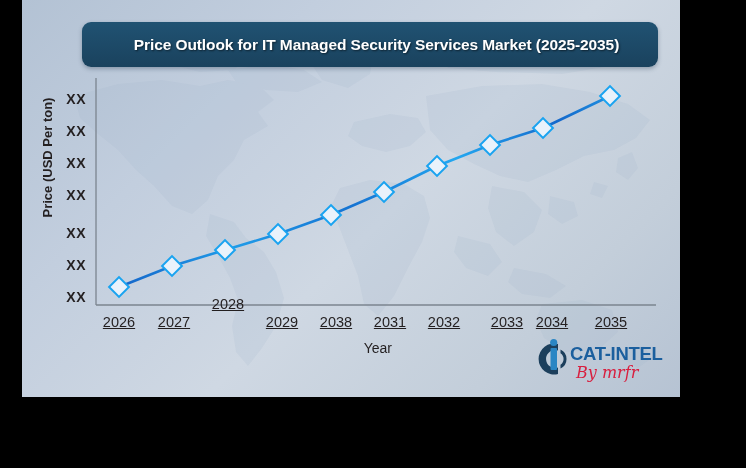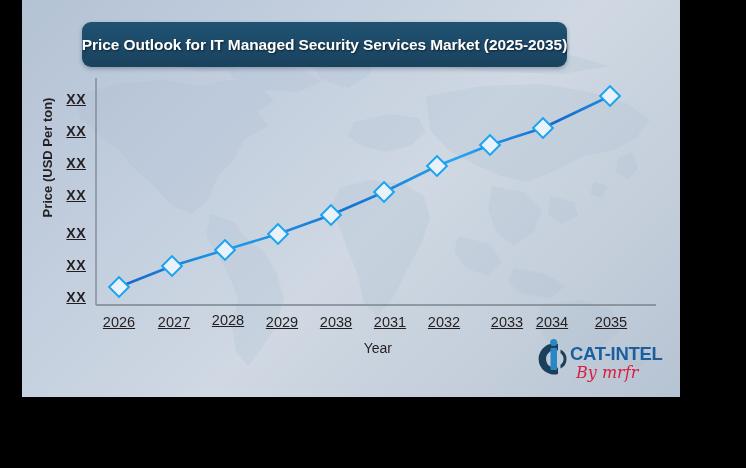--- a/index.html
+++ b/index.html
@@ -14,39 +14,40 @@
     overflow:hidden;
   }
   
   #worldmap{
     position:absolute;left:0;top:0;width:658px;height:397px;
     opacity:.30;pointer-events:none;
   }
 
   
   #titlebox{
-    position:absolute;left:60px;top:22px;width:485px;height:45px;
+    position:absolute;left:60px;top:22px;width:563px;height:45px;
     background:linear-gradient(180deg,#205272 0%,#1d4a68 50%,#1a425d 100%);
     border-radius:9px;
     display:flex;align-items:center;justify-content:center;
     box-shadow:0 2px 4px rgba(40,60,80,.35);
+    padding-left:13px;
   }
   #titletext{
     color:#fff;font-size:15.5px;font-weight:bold;letter-spacing:-.1px;
     text-shadow:1px 1px 2px rgba(0,0,0,.55);white-space:nowrap;
   }
 
   
   #plotwrap{position:absolute;left:0;top:0;width:658px;height:397px;}
   svg.layer{position:absolute;left:0;top:0;width:658px;height:397px;overflow:visible;}
 
   
   .ytick{
     position:absolute;width:34px;text-align:right;
-    font-size:14px;font-weight:bold;color:#231f20;letter-spacing:.5px;text-decoration:underline;
+    font-size:14px;font-weight:bold;color:#231f20;letter-spacing:.5px;
   }
   .xtick{
     position:absolute;width:60px;text-align:center;
     font-size:14.5px;color:#231f20;text-decoration:underline;
   }
   #ylab{
     position:absolute;left:-50px;top:150px;width:150px;text-align:center;
     font-size:13px;font-weight:bold;color:#231f20;
     transform:rotate(-90deg);transform-origin:50% 50%;
   }
@@ -151,21 +152,21 @@
       <div class="ytick" style="left:30px;top:91px">XX</div>
       <div class="ytick" style="left:30px;top:123px">XX</div>
       <div class="ytick" style="left:30px;top:155px">XX</div>
       <div class="ytick" style="left:30px;top:187px">XX</div>
       <div class="ytick" style="left:30px;top:225px">XX</div>
       <div class="ytick" style="left:30px;top:257px">XX</div>
       <div class="ytick" style="left:30px;top:289px">XX</div>
 
       <div class="xtick" style="left:67px;top:314px">2026</div>
       <div class="xtick" style="left:122px;top:314px">2027</div>
-      <div class="xtick" style="left:176px;top:312px">2028</div>
+      <div class="xtick" style="left:176px;top:296px">2028</div>
       <div class="xtick" style="left:230px;top:314px">2029</div>
       <div class="xtick" style="left:284px;top:314px">2038</div>
       <div class="xtick" style="left:338px;top:314px">2031</div>
       <div class="xtick" style="left:392px;top:314px">2032</div>
       <div class="xtick" style="left:455px;top:314px">2033</div>
       <div class="xtick" style="left:500px;top:314px">2034</div>
       <div class="xtick" style="left:559px;top:314px">2035</div>
 
       <div id="ylab">Price (USD Per ton)</div>
       <div id="xlab">Year</div>

